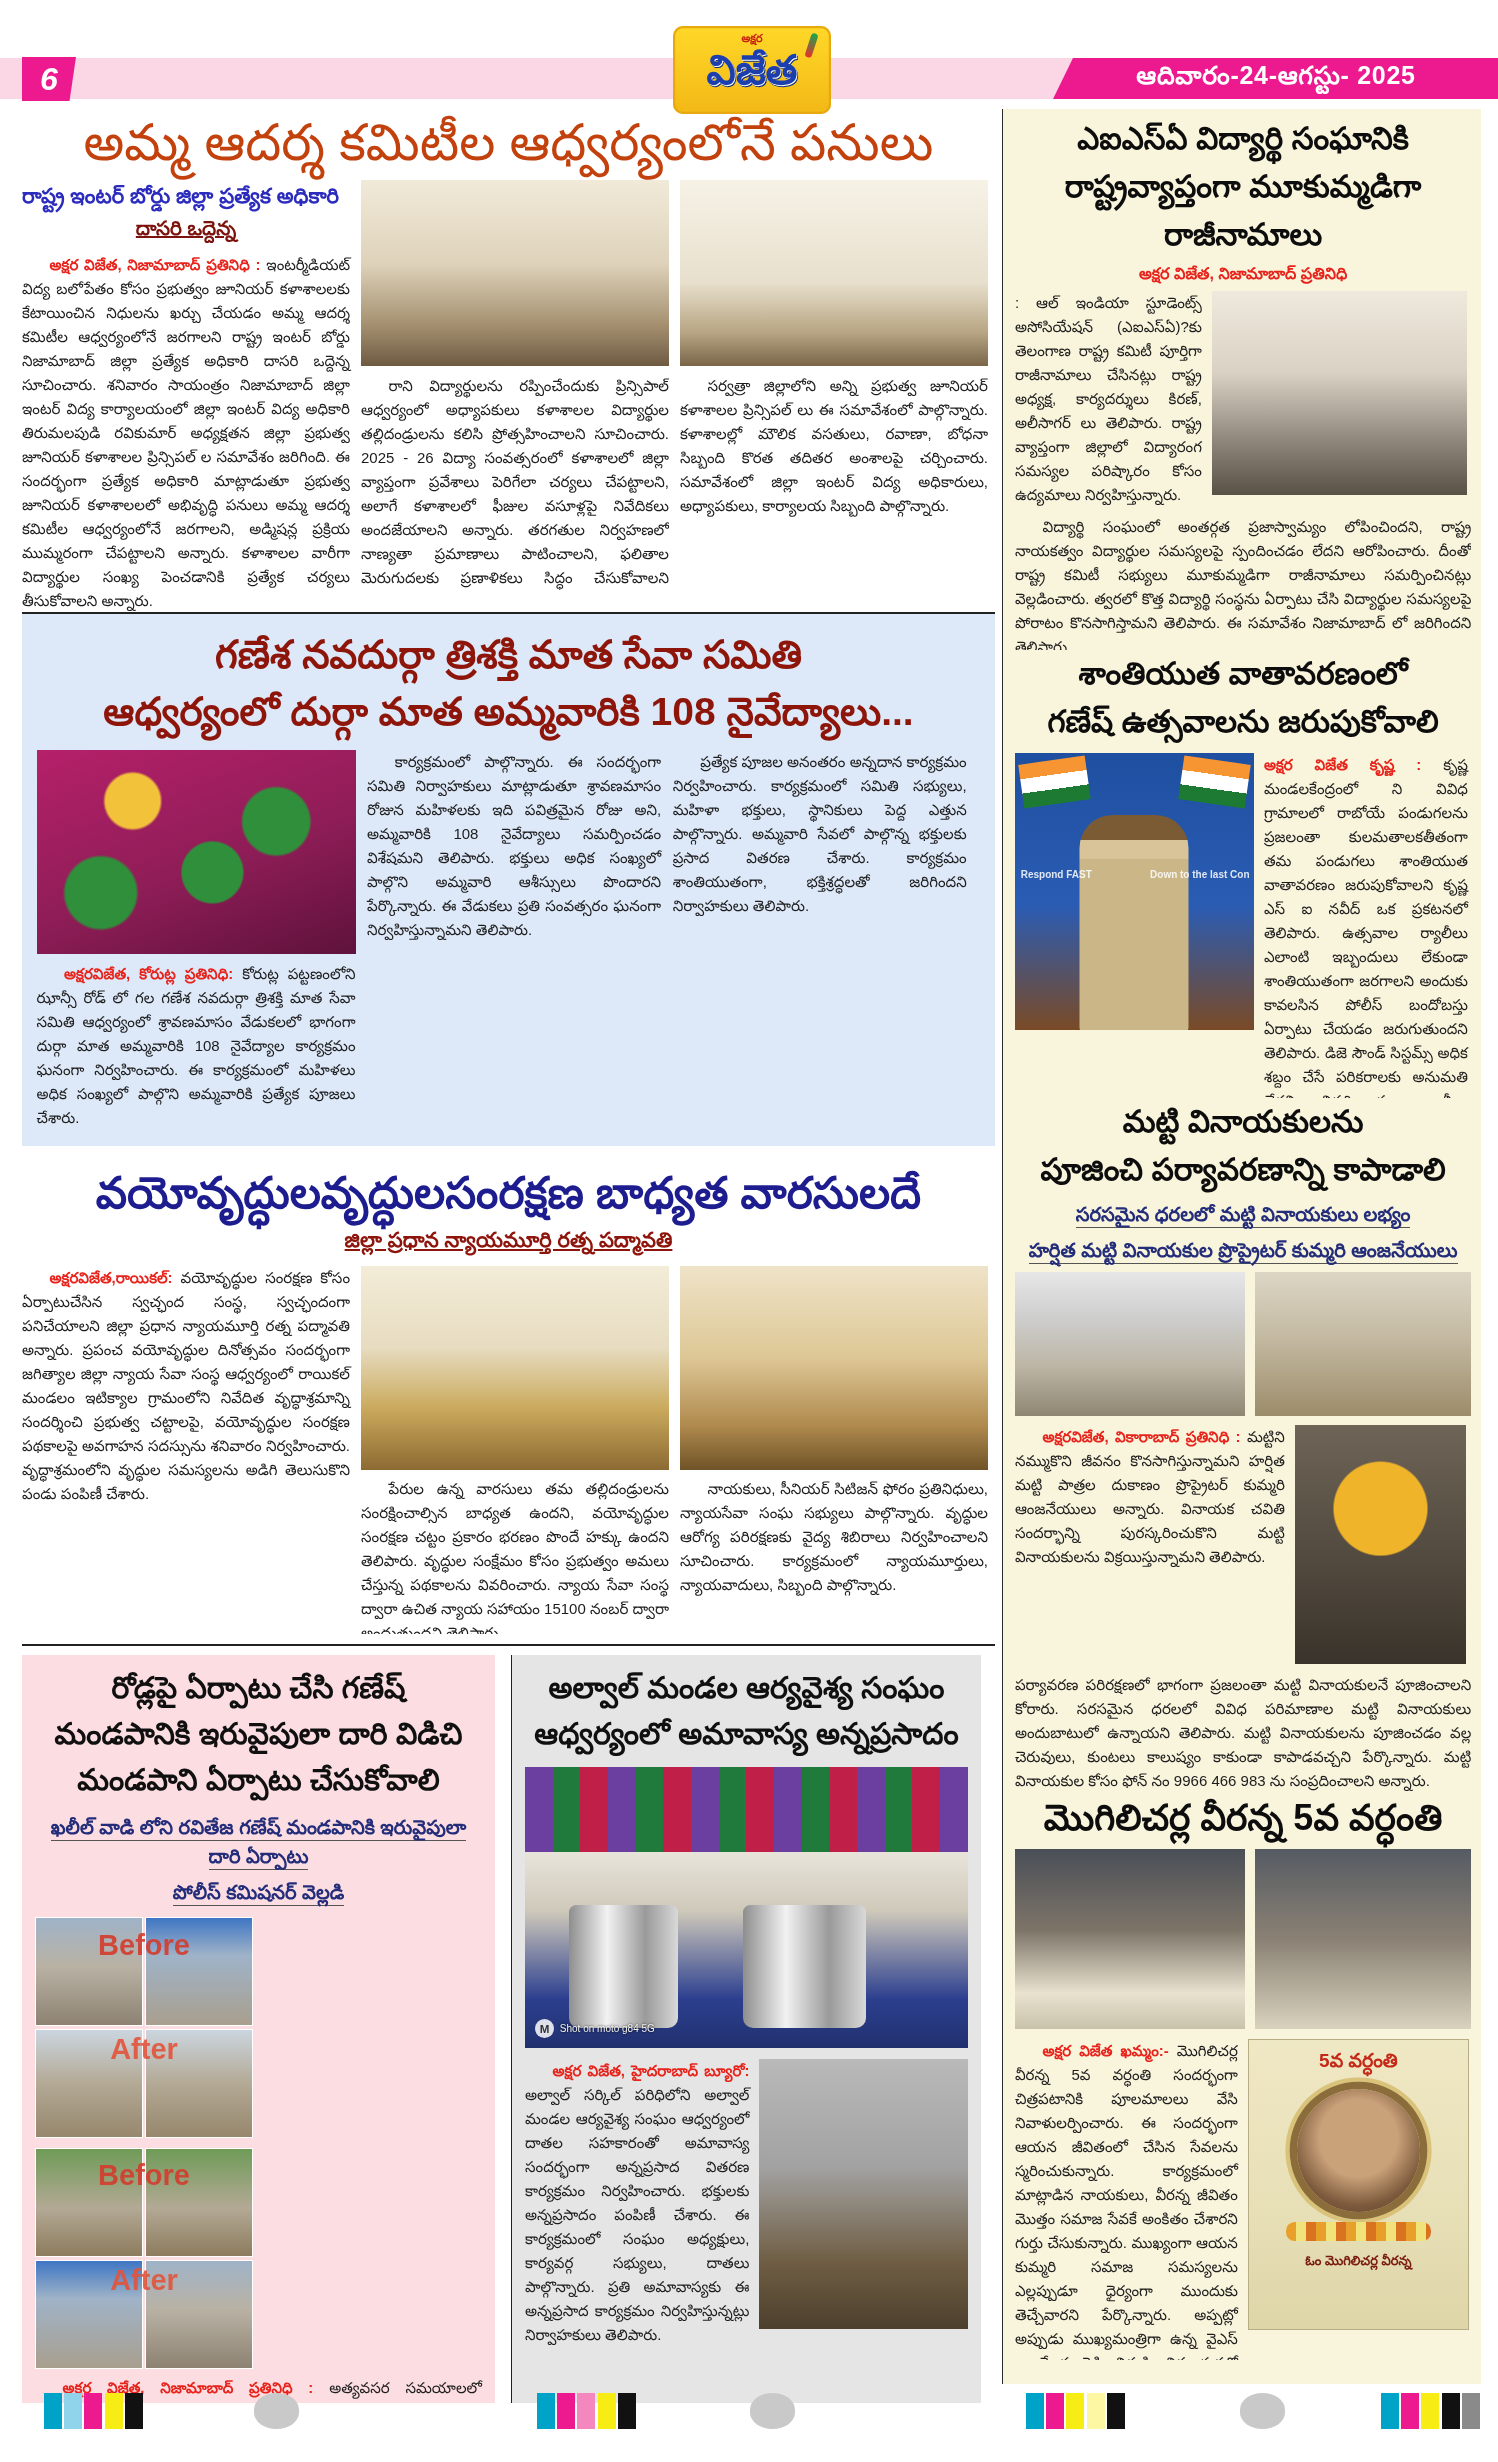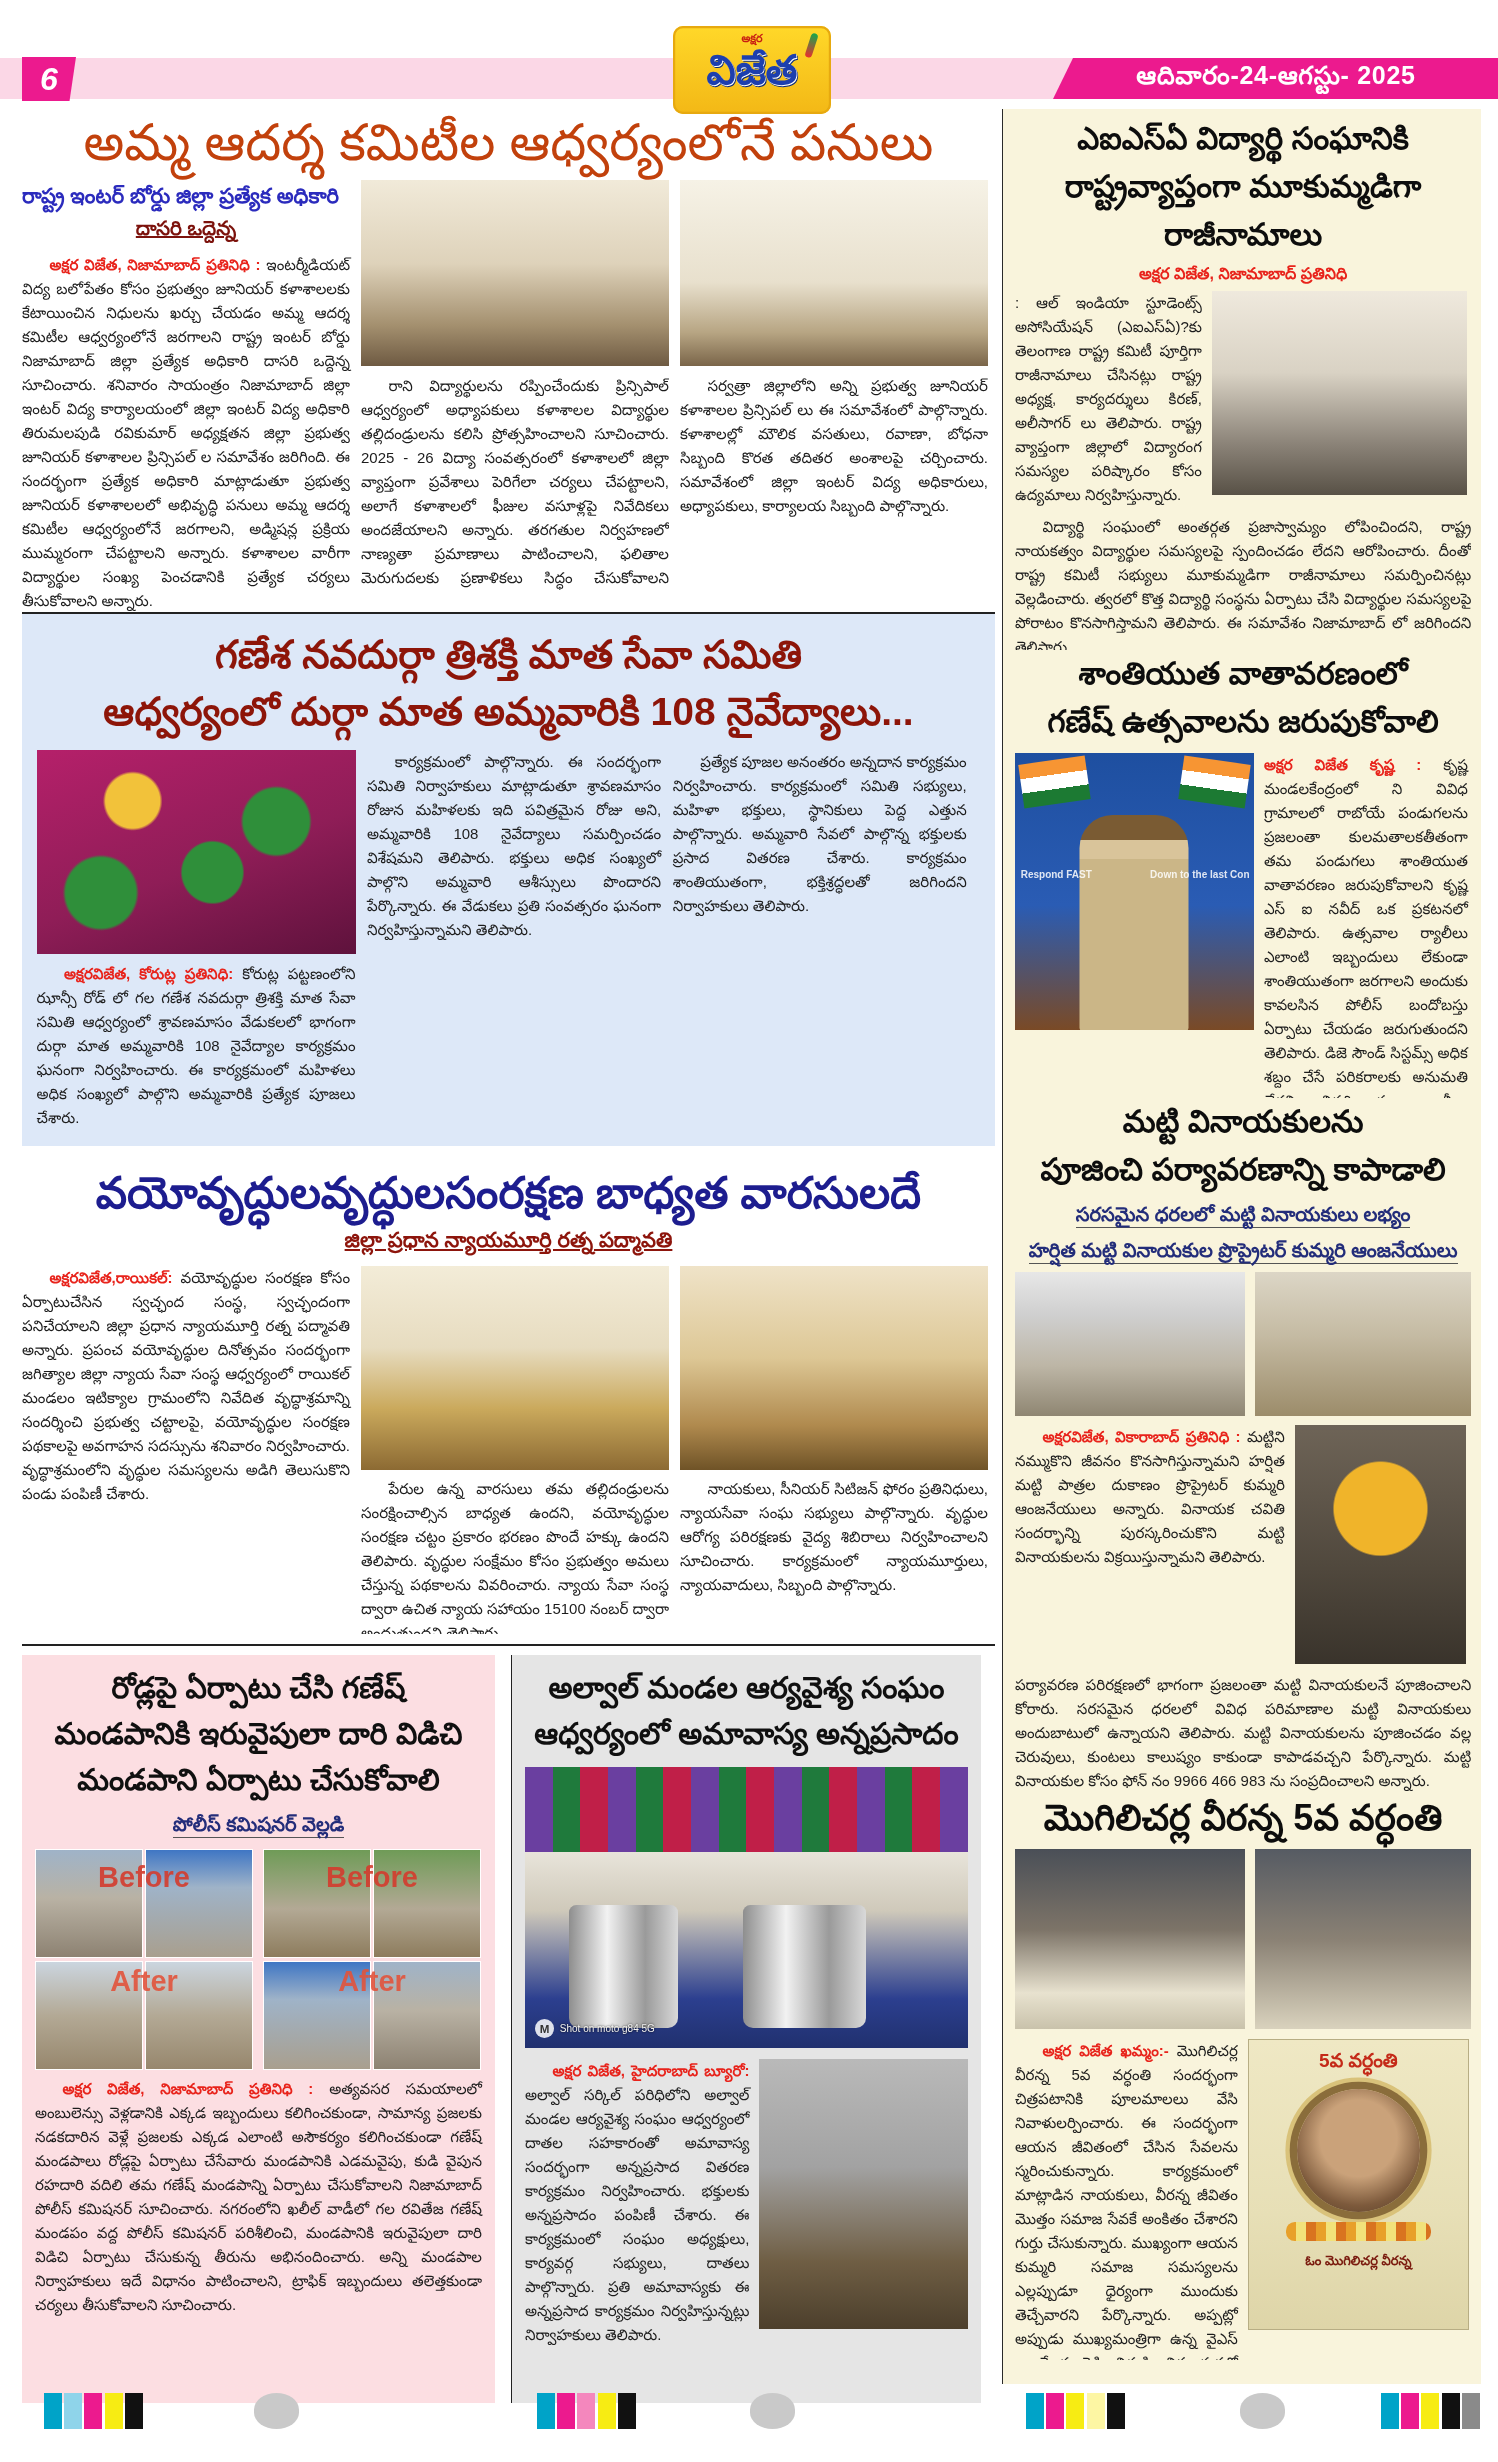--- a/index.html
+++ b/index.html
@@ -63,21 +63,21 @@
   .ph-hall2{height:204px;background:linear-gradient(180deg,#efe3c8 0%,#ddc795 45%,#b08a4e 78%,#6f5327 100%);}
 
   
   .bottom-row{display:flex;margin-top:10px;border-top:2.2px solid #222;padding-top:8.7px;height:748px;}
   .pinkbox{width:473px;background:#fcdee2;padding:10px 13px;box-sizing:border-box;overflow:hidden;}
   .greenbox{width:470px;background:#e5e5e5;margin-left:16px;padding:10px 13px;box-sizing:border-box;
             border-left:1.5px solid #222;overflow:hidden;}
   .boxhl{font-size:30px;line-height:46px;font-weight:800;color:#101010;text-align:center;}
   .boxsub{font-size:19.6px;line-height:29px;color:#232d7a;font-weight:bold;text-align:center;}
   .boxsub span{border-bottom:1.5px solid #555;padding-bottom:2.2px;}
-  .collage{display:flex;gap:10px;margin:10px 0 7.3px;}
+  .collage{display:flex;gap:10px;margin:10px 0 7.3px;flex-direction:column;}
   .cgroup{position:relative;width:218px;display:grid;grid-template-columns:1fr 1fr;grid-template-rows:109px 109px;gap:2.9px;}
   .cgroup .ph{border:0.7px solid #fff;}
   .ph-road1{background:linear-gradient(180deg,#9fb3c8 0%,#b9b2a4 45%,#8d8272 100%);}
   .ph-road2{background:linear-gradient(180deg,#3f76c4 0%,#9fb3c8 35%,#a99f8e 100%);}
   .ph-road3{background:linear-gradient(180deg,#cbd5df 0%,#b3a995 50%,#97876d 100%);}
   .ph-road4{background:linear-gradient(180deg,#6f9b57 0%,#b3a995 55%,#8d7c5d 100%);}
   .cglabel{position:absolute;font-weight:800;z-index:3;}
   .lab-before{color:#d43c2e;font-size:29px;top:11.6px;left:50%;transform:translateX(-50%);opacity:.9;}
   .lab-after{color:#e2543c;font-size:29px;top:116px;left:50%;transform:translateX(-50%);opacity:.9;}
   .ph-tent{height:281px;background:
@@ -224,20 +224,23 @@
           </div>
         </div>
       </article>
 
       <div class="bottom-row">
 
         <article class="pinkbox">
           <div class="boxhl">రోడ్లపై ఏర్పాటు చేసి గణేష్</div>
           <div class="boxhl">మండపానికి ఇరువైపులా దారి విడిచి</div>
           <div class="boxhl">మండపాని ఏర్పాటు చేసుకోవాలి</div>
+          <div class="boxsub" style="margin-top:10px">
+            <span>ఖలీల్ వాడి లోని రవితేజ గణేష్ మండపానికి ఇరువైపులా దారి ఏర్పాటు</span>
+          </div>
           <div class="boxsub" style="margin-top:7.3px">
             <span>పోలీస్ కమిషనర్ వెల్లడి</span>
           </div>
           <div class="collage">
             <div class="cgroup">
               <span class="cglabel lab-before">Before</span>
               <span class="cglabel lab-after">After</span>
               <div class="ph ph-road1"></div>
               <div class="ph ph-road2"></div>
               <div class="ph ph-road3"></div>

